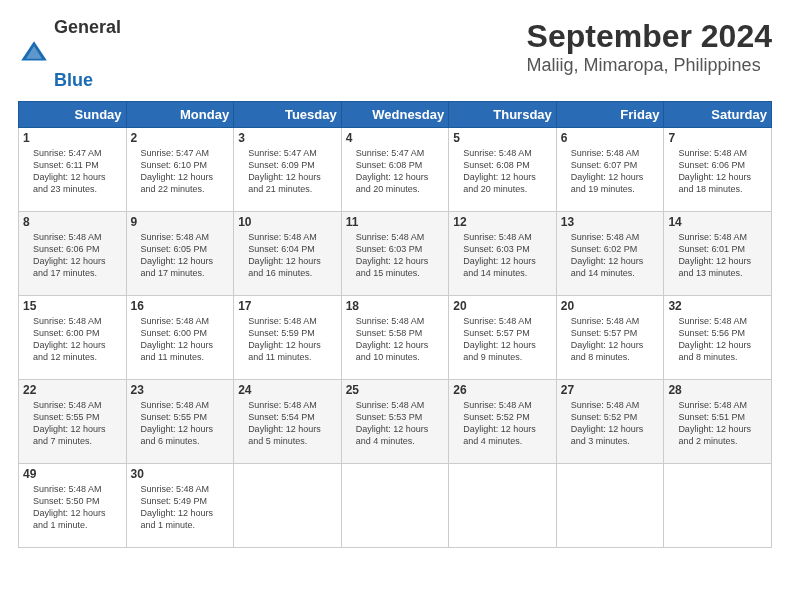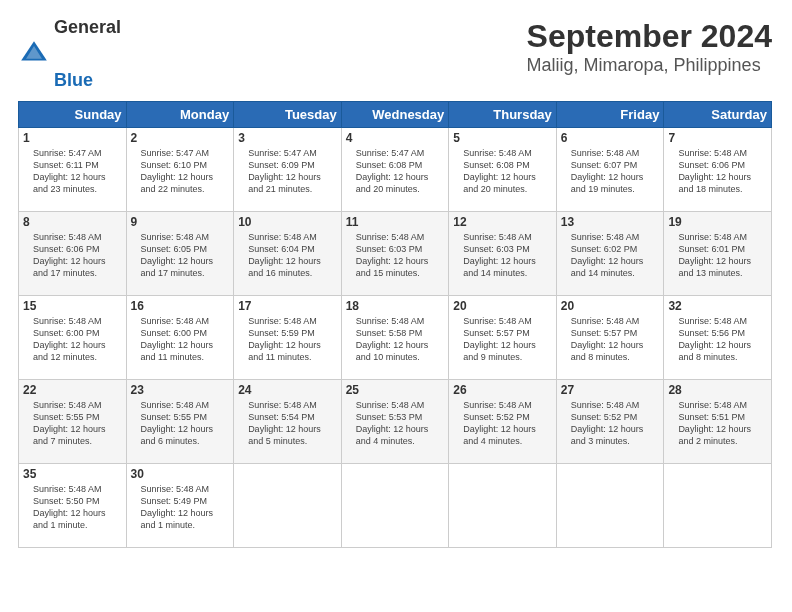--- a/index.html
+++ b/index.html
@@ -188,21 +188,21 @@
         </td>
         <td>
           <span class="day-num">12</span>
           <div class="cell-text">Sunrise: 5:48 AM<br>Sunset: 6:03 PM<br>Daylight: 12 hours<br>and 14 minutes.</div>
         </td>
         <td>
           <span class="day-num">13</span>
           <div class="cell-text">Sunrise: 5:48 AM<br>Sunset: 6:02 PM<br>Daylight: 12 hours<br>and 14 minutes.</div>
         </td>
         <td>
-          <span class="day-num">19</span>
+          <span class="day-num">14</span>
           <div class="cell-text">Sunrise: 5:48 AM<br>Sunset: 6:01 PM<br>Daylight: 12 hours<br>and 13 minutes.</div>
         </td>
       </tr>
 
       <tr>
         <td>
           <span class="day-num">15</span>
           <div class="cell-text">Sunrise: 5:48 AM<br>Sunset: 6:00 PM<br>Daylight: 12 hours<br>and 12 minutes.</div>
         </td>
         <td>
@@ -257,21 +257,21 @@
           <div class="cell-text">Sunrise: 5:48 AM<br>Sunset: 5:52 PM<br>Daylight: 12 hours<br>and 3 minutes.</div>
         </td>
         <td>
           <span class="day-num">28</span>
           <div class="cell-text">Sunrise: 5:48 AM<br>Sunset: 5:51 PM<br>Daylight: 12 hours<br>and 2 minutes.</div>
         </td>
       </tr>
 
       <tr>
         <td>
-          <span class="day-num">35</span>
+          <span class="day-num">49</span>
           <div class="cell-text">Sunrise: 5:48 AM<br>Sunset: 5:50 PM<br>Daylight: 12 hours<br>and 1 minute.</div>
         </td>
         <td>
           <span class="day-num">30</span>
           <div class="cell-text">Sunrise: 5:48 AM<br>Sunset: 5:49 PM<br>Daylight: 12 hours<br>and 1 minute.</div>
         </td>
         <td class="empty-cell"></td>
         <td class="empty-cell"></td>
         <td class="empty-cell"></td>
         <td class="empty-cell"></td>

